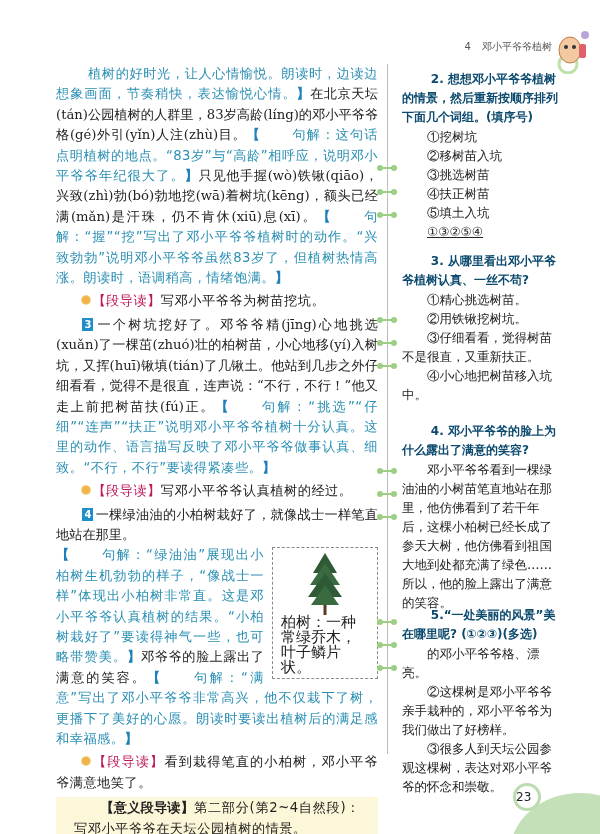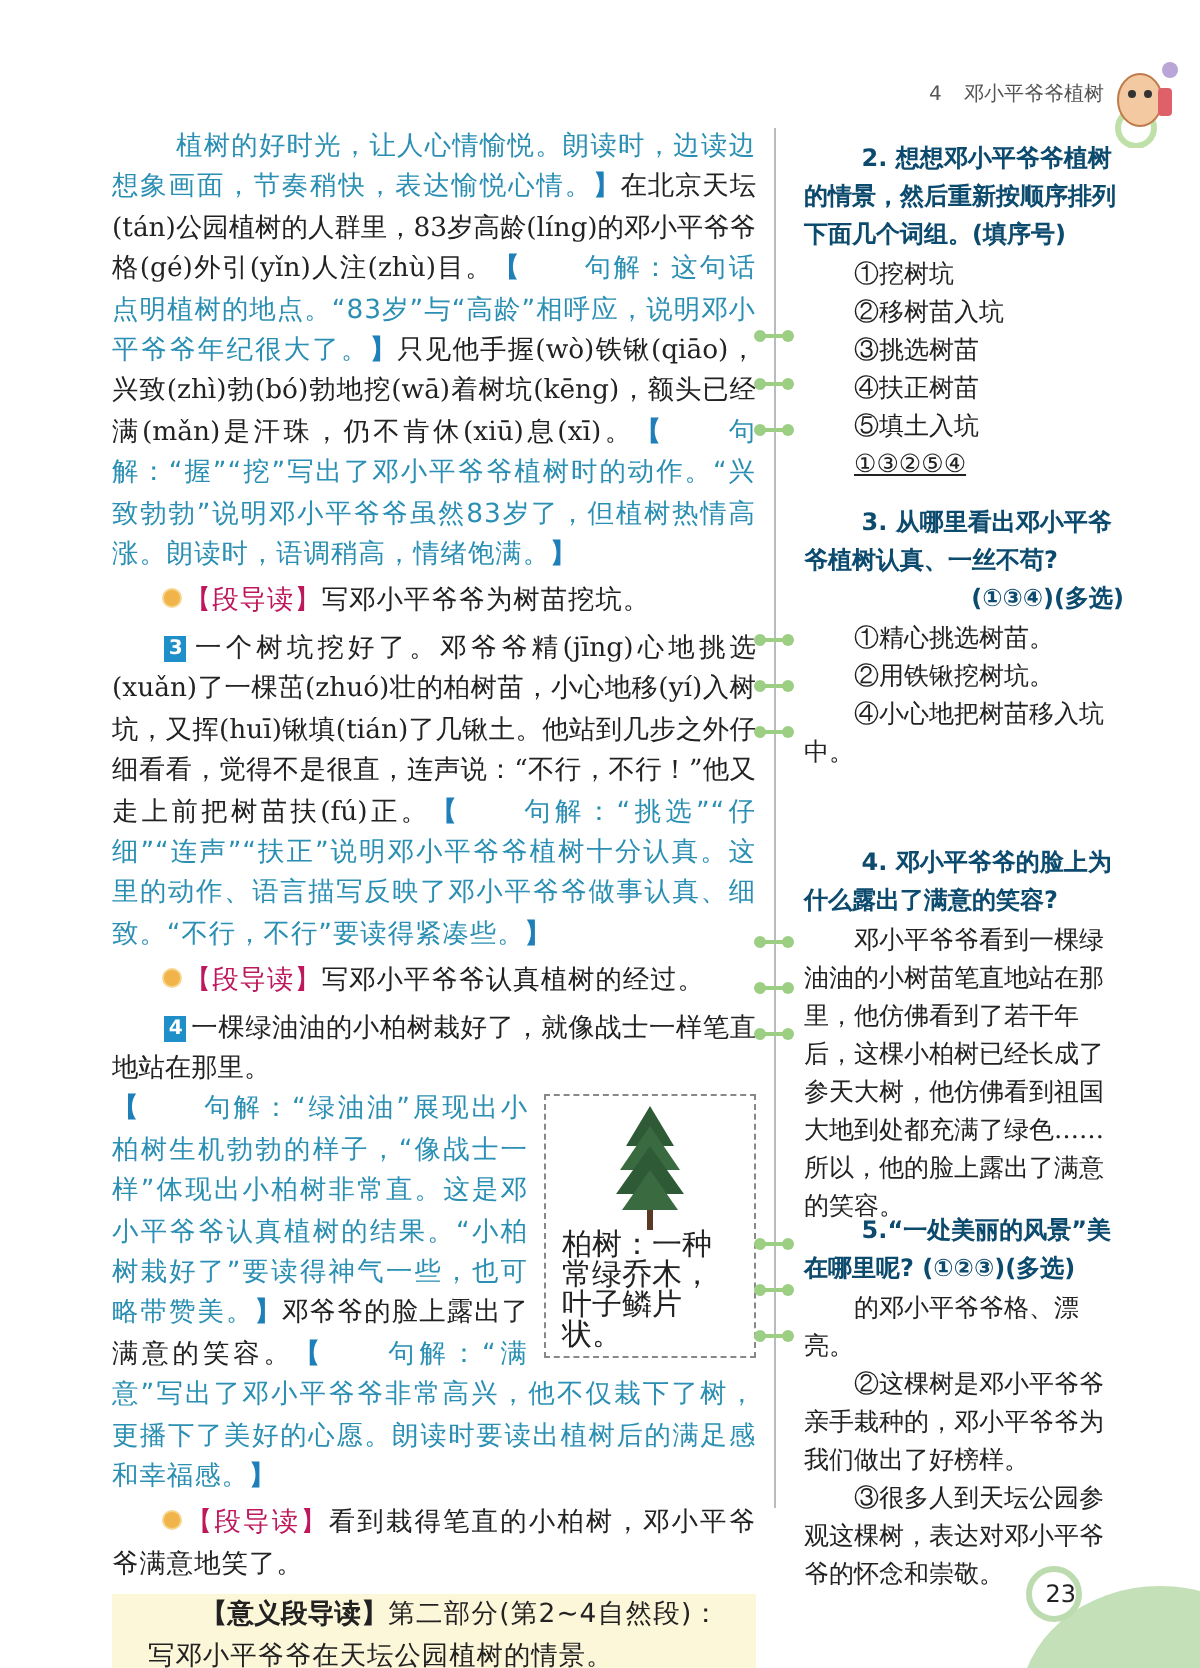--- a/index.html
+++ b/index.html
@@ -33,21 +33,21 @@
   .pin::before, .pin::after { content:""; position:absolute; top:-2px; width:6px; height:6px; border-radius:50%; background:#9ccf84; }
   .pin::before { left:-2px; } .pin::after { right:-2px; }
   .side { position:absolute; left:402px; width:160px; font-size:12.5px; line-height:19px; }
   .side p { margin:0; }
   .q { color:#0c4a6e; font-family:"DejaVu Sans", sans-serif; font-weight:bold; font-size:12px; }
   .q-first { text-indent:2.4em; }
   .opt { text-indent:2em; }
   .ans { text-decoration:underline;margin-top:40px; }
   .right { text-align:right; }
   .page-num { position:absolute; left:513px; top:783px; width:22px; height:22px; border:3px solid #bcdcb0;
-              border-radius:50%; background:#fff; text-align:right; line-height:22px; font-size:12px;
+              border-radius:50%; background:#fff; text-align:left; line-height:22px; font-size:12px;
               font-family:"DejaVu Sans", sans-serif; z-index:2; }
   .hill { position:absolute; left:510px; top:793px; width:140px; height:120px; border-radius:50%; background:#c3e0b9; }
 </style>
 </head>
 <body>
 
 <div class="header">
   <span class="num">4</span>
   <span>邓小平爷爷植树</span>
 </div>
@@ -122,23 +122,23 @@
   <p class="opt">①挖树坑</p>
   <p class="opt">②移树苗入坑</p>
   <p class="opt">③挑选树苗</p>
   <p class="opt">④扶正树苗</p>
   <p class="opt">⑤填土入坑</p>
   <p class="opt"><span class="ans">①③②⑤④</span></p>
 </div>
 
 <div class="side" style="top:252px">
   <p class="q q-first">3. 从哪里看出邓小平爷爷植树认真、一丝不苟?</p>
-  <p class="q right">(①③④)(多选)</p>
   <p class="opt">①精心挑选树苗。</p>
   <p class="opt">②用铁锹挖树坑。</p>
+  <p class="opt">③仔细看看，觉得树苗不是很直，又重新扶正。</p>
   <p class="opt">④小心地把树苗移入坑中。</p>
 </div>
 
 <div class="side" style="top:422px">
   <p class="q q-first">4. 邓小平爷爷的脸上为什么露出了满意的笑容?</p>
   <p class="opt">邓小平爷爷看到一棵绿油油的小树苗笔直地站在那里，他仿佛看到了若干年后，这棵小柏树已经长成了参天大树，他仿佛看到祖国大地到处都充满了绿色……所以，他的脸上露出了满意的笑容。</p>
 </div>
 
 <div class="side" style="top:606px">
   <p class="q q-first">5.“一处美丽的风景”美在哪里呢? (①②③)(多选)</p>

